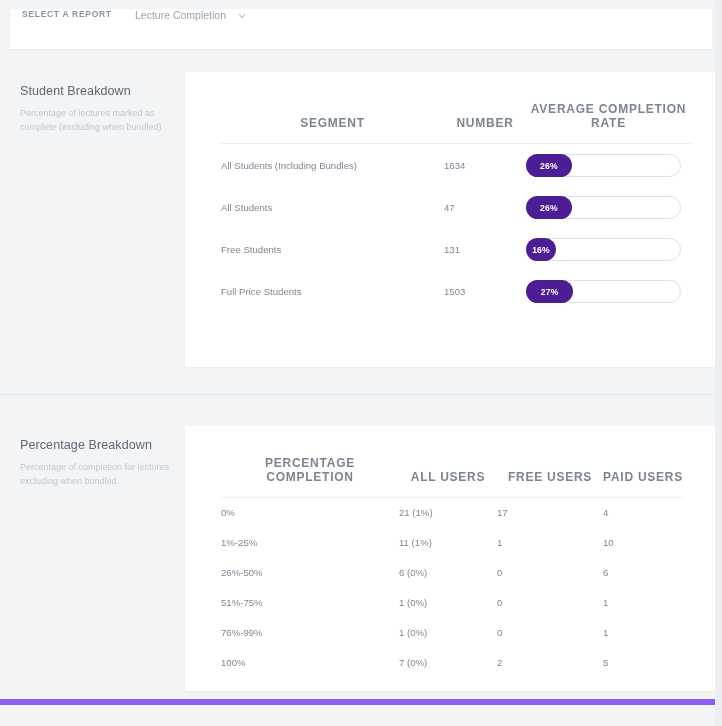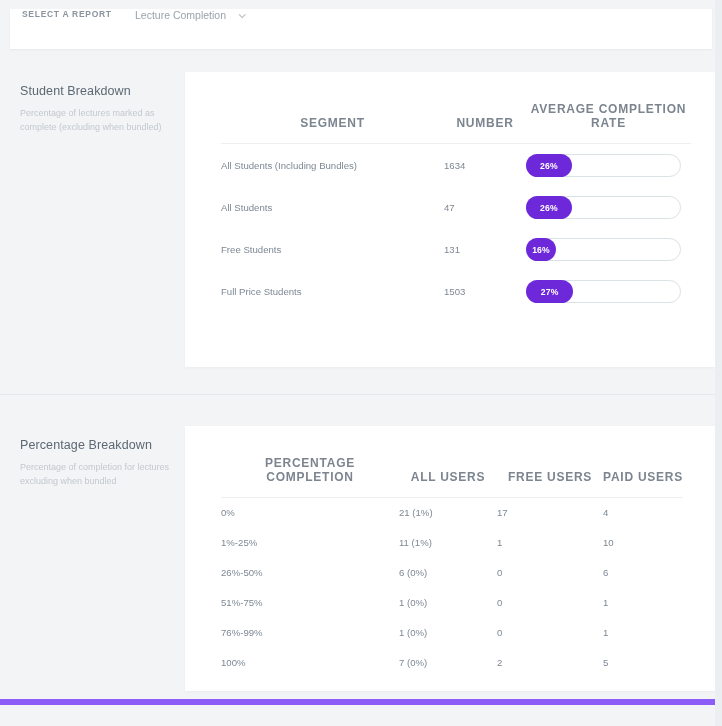--- a/index.html
+++ b/index.html
@@ -153,21 +153,21 @@
     border: 1px solid #d9e2e4;
     border-radius: 12px;
     background: #ffffff;
     overflow: visible;
   }
   .pill-fill {
     position: absolute;
     left: -1px;
     top: -1px;
     height: 23px;
-    background: #6d28d9;
+    background: #4c1d95;
     border-radius: 12px;
     display: flex;
     align-items: center;
     justify-content: center;
     min-width: 30px;
   }
   .pill-fill span {
     font-size: 8.6px;
     font-weight: bold;
     color: #ffffff;

